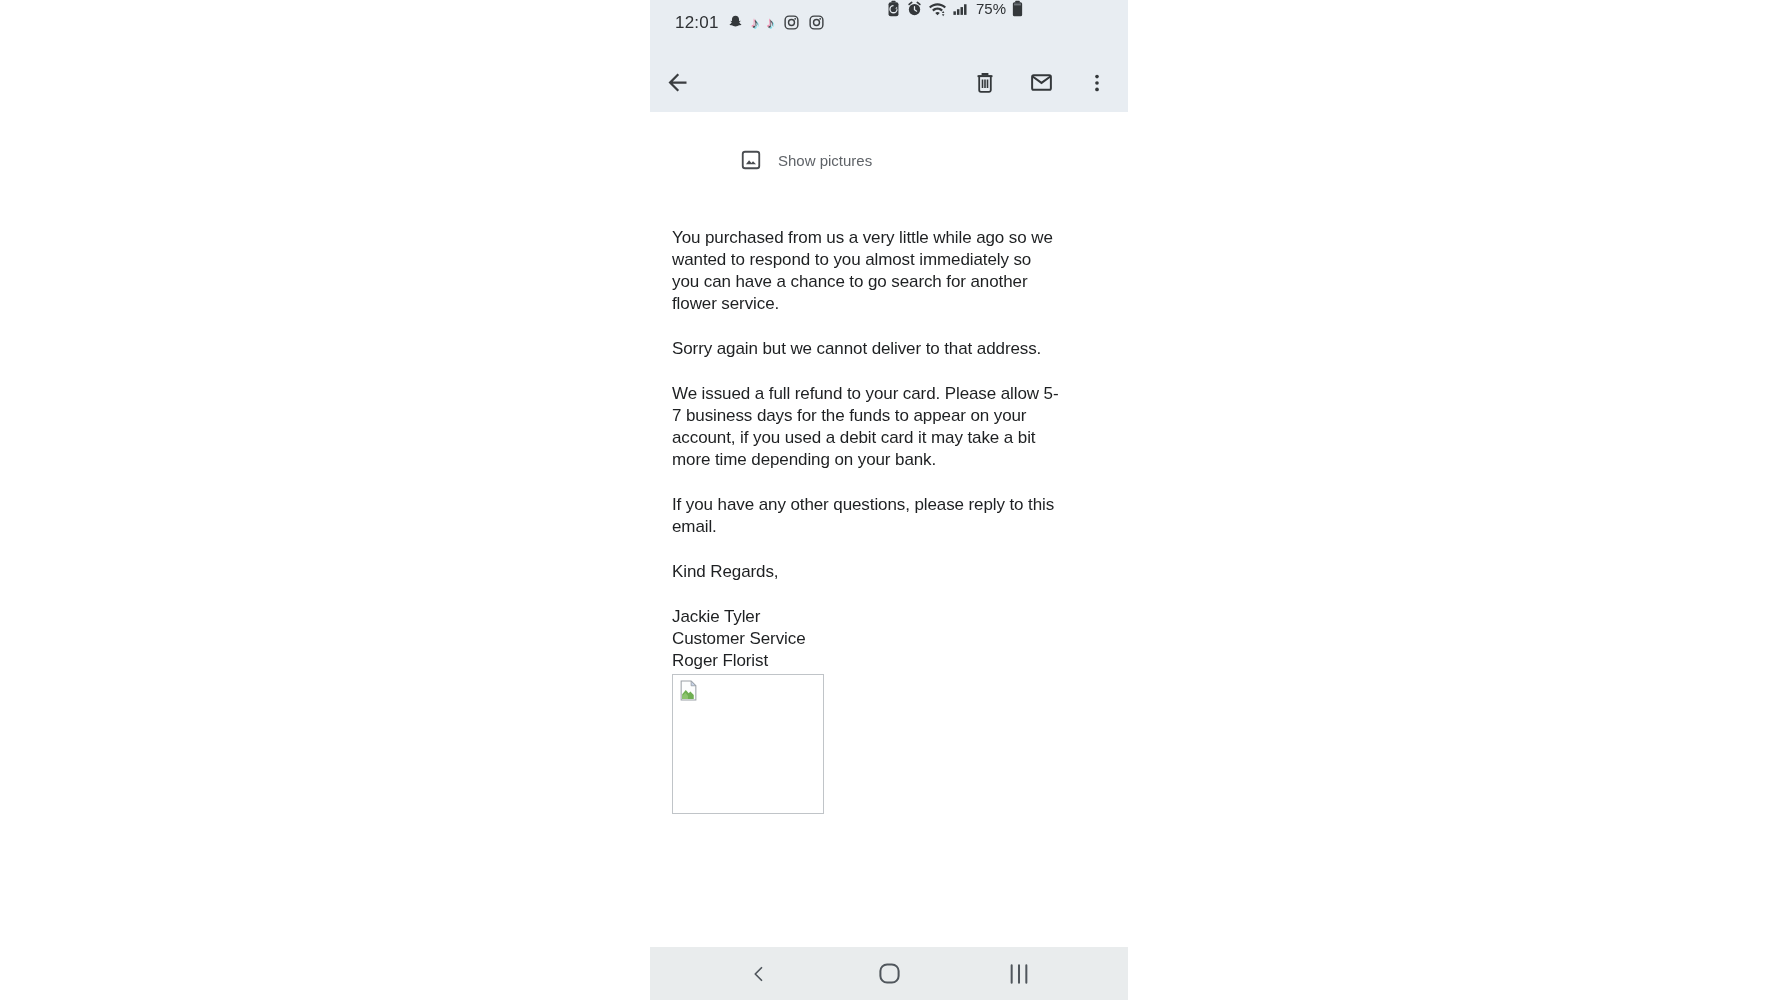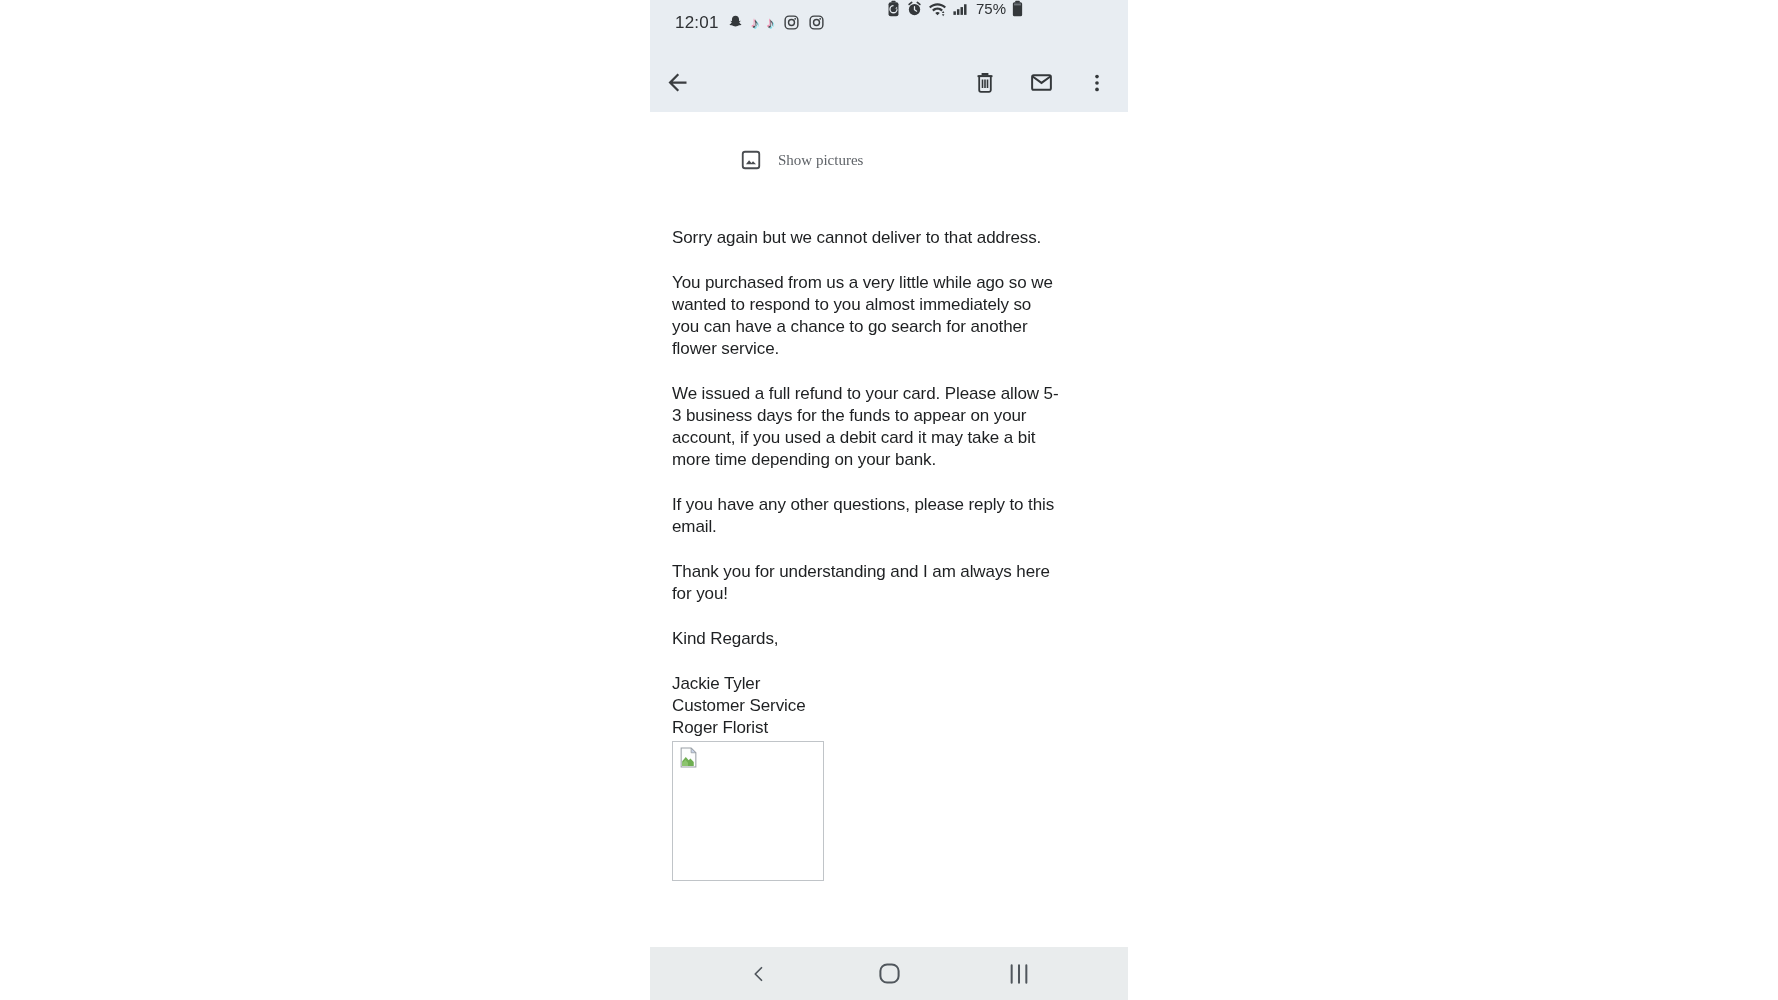--- a/index.html
+++ b/index.html
@@ -15,21 +15,21 @@
   .status-time { font-size: 17px; color: #2e3134; letter-spacing: 0.2px; }
   .status-right { position: absolute; right: 104px; top: 0; height: 45px; display: flex; align-items: flex-start; gap: 5px; }
   .batt-text { font-size: 15px; color: #2e3134; margin-left: 2px; }
   .tiktok-note { font-size: 15px; color: #4a4e53; text-shadow: -1.2px -0.8px 0 #f48fb1, 1.2px 0.8px 0 #80deea; line-height: 1; }
   .toolrow { position: absolute; left: 0; top: 45px; width: 478px; height: 75px; display: flex; align-items: center; }
   .tool-back { margin-left: 12px; width: 30px; height: 30px; display: flex; align-items: center; justify-content: center; cursor: pointer; }
   .tool-right { position: absolute; right: 18px; display: flex; align-items: center; gap: 30px; }
   .tool-btn { width: 26px; height: 26px; display: flex; align-items: center; justify-content: center; cursor: pointer; }
   
   .mailbody { position: absolute; left: 0; top: 120px; width: 478px; padding-left: 22px; background: #ffffff; }
-  .show-pics { margin-top: 27px; margin-left: 68px; display: flex; align-items: center; gap: 16px; cursor: pointer; height: 26px; font-family: Liberation Serif, serif; }
+  .show-pics { margin-top: 27px; margin-left: 68px; display: flex; align-items: center; gap: 16px; cursor: pointer; height: 26px; }
   .show-pics-label { font-size: 15px; color: #5f6368; }
   .paras { margin-top: 54px; }
   .paras p { font-size: 17px; line-height: 22px; color: #1e2022; letter-spacing: -0.1px; white-space: pre; margin: 0 0 23px 0; }
   .paras p.sig { margin-bottom: 2px; }
   .img-placeholder { width: 152px; height: 140px; border: 1px solid #c0c4c8; background: #ffffff; padding: 5px; }
   
   .navbar { position: absolute; left: 0; bottom: 0; width: 478px; height: 53px; background: #e9eced; z-index: 5;
             display: flex; align-items: center; justify-content: space-between; padding: 0 96px; }
   .nav-btn { width: 26px; height: 26px; display: flex; align-items: center; justify-content: center; cursor: pointer; }
   .icn { display: block; }
@@ -144,33 +144,31 @@
 
     <div class="show-pics">
       <svg class="icn" width="22" height="22" viewBox="0 0 24 24">
         <rect x="3" y="3" width="18" height="18" rx="2.5" fill="none" stroke="#494c50" stroke-width="2"></rect>
         <path d="M6.5 16.5l3.4-4.2 2.6 3.1 1.7-2 3.3 3.1z" fill="#494c50"></path>
       </svg>
       <span class="show-pics-label">Show pictures</span>
     </div>
 
     <div class="paras">
-      <p>Sorry again but we cannot deliver to that address.</p>
       <p>You purchased from us a very little while ago so we
 wanted to respond to you almost immediately so
 you can have a chance to go search for another
 flower service.</p>
+      <p>Sorry again but we cannot deliver to that address.</p>
       <p>We issued a full refund to your card. Please allow 5-
-3 business days for the funds to appear on your
+7 business days for the funds to appear on your
 account, if you used a debit card it may take a bit
 more time depending on your bank.</p>
       <p>If you have any other questions, please reply to this
 email.</p>
-      <p>Thank you for understanding and I am always here
-for you!</p>
       <p>Kind Regards,</p>
       <p class="sig">Jackie Tyler
 Customer Service
 Roger Florist</p>
     </div>
 
     <div class="img-placeholder">
       <svg class="icn" width="21" height="21" viewBox="0 0 20 20">
         <path d="M3 1h9.5L17 5.5V19H3z" fill="#fcfdfd" stroke="#9aa0a6" stroke-width="1"></path>
         <path d="M12.5 1L17 5.5h-4.5z" fill="#c7d3e8" stroke="#9aa0a6" stroke-width="0.8"></path>

